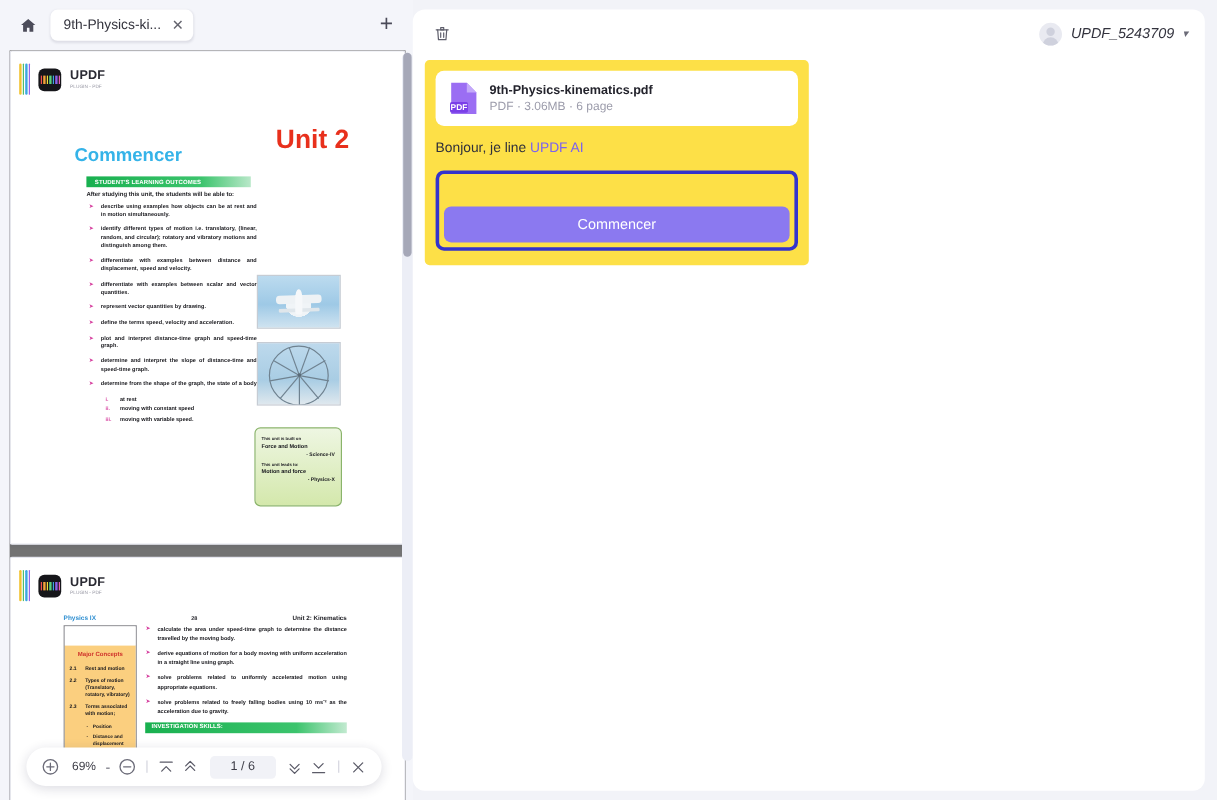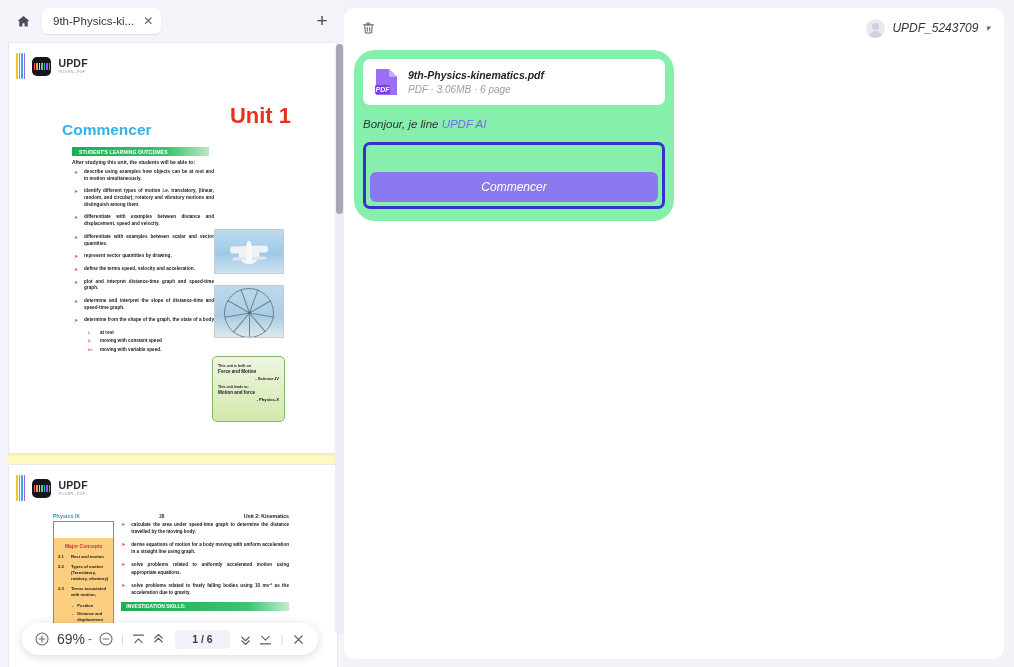--- a/index.html
+++ b/index.html
@@ -60,21 +60,21 @@
     font-size: 19px; color: #4a4a58; font-weight: 300;
     cursor: pointer;
   }
 
   
   .doc-scroll {
     position: relative;
     flex: 1 1 auto;
     margin: 0 6px 0 8px;
     overflow: hidden;
-    background: #fef9c3;
+    background: #737373;
   }
   .pdf-page {
     position: relative;
     background: #ffffff;
     border: 1px solid #e6e7ef;
     border-radius: 2px;
     box-shadow: 0 1px 3px rgba(25,25,60,.07);
     overflow: hidden;
   }
   .page1 { height: 412px; margin-bottom: 10px; }
@@ -236,32 +236,31 @@
     box-shadow: 0 2px 10px rgba(30,30,70,.16);
     display: flex; align-items: center;
     padding: 0 10px; gap: 0px;
   }
   .vb-ico {
     width: 20px; height: 20px;
     display: flex; align-items: center; justify-content: center;
     cursor: pointer; color: #5b5b68; flex: 0 0 auto;
   }
   .vb-zoom {
-    font-size: 14px; color: #3c3c46; margin: 0 5px;
+    font-size: 10px; color: #3c3c46; margin: 0 5px;
     min-width: 26px; text-align: center;
   }
   .vb-minus { font-size: 12px; color: #6c6c78; margin-right: 4px; cursor: pointer; }
   .vb-sep { color: #d2d3dd; font-size: 11px; margin: 0 5px; }
   .vb-page {
     background: #f1f2f7; border-radius: 4px;
     height: 19px; min-width: 55px;
     display: flex; align-items: center; justify-content: center;
     font-size: 10.5px; color: #3c3c46; margin: 16px 6px;
     cursor: pointer;
-    font-weight: bold;
   }
 
   
   .right-pane {
     position: relative;
     width: 670px; height: 667px;
     padding: 8px 10px 8px 0;
   }
   .ai-card {
     width: 660px; height: 651px;
@@ -298,24 +297,23 @@
     content:""; position:absolute; left:50%; top:12px; width:13px; height:9px;
     margin-left:-6.5px; border-radius:7px 7px 0 0; background:#cfd1dd;
   }
   .acct-name { font-size: 12px; color: #33333e; }
   .caret { font-size: 9px; color: #6b6b78; }
 
   
   .bubble {
     margin: 2px 0 0 10px;
     width: 320px;
-    background: #86efac;
-    border-radius: 21px;
+    background: #fde047;
+    border-radius: 4px;
     padding: 9px 9px 12px 9px;
-    font-style: italic;
   }
   .file-card {
     background: #ffffff; border-radius: 7px;
     height: 46px;
     display: flex; align-items: center; gap: 10px;
     padding: 0 12px;
   }
   .pdf-ico { width: 23px; height: 28px; position: relative; flex: 0 0 23px; }
   .file-name { font-size: 10.5px; font-weight: bold; color: #23232c; line-height: 1.3; }
   .file-meta { font-size: 10px; color: #9c9cab; margin-top: 2px; }
@@ -379,21 +377,21 @@
                 <i style="background:#8a63e8"></i>
               <i style="background:#e85fb4"></i>
             </div>
           </div>
           <div class="wm-text">
             <b>UPDF</b>
             <s>PLUGIN - PDF</s>
           </div>
         </div>
 
-        <div class="p1-unit">Unit 1</div>
+        <div class="p1-unit">Unit 2</div>
         <div class="p1-kin">Commencer</div>
         <div class="p1-slo">
           <span>STUDENT'S LEARNING OUTCOMES</span>
         </div>
         <div class="p1-after">After studying this unit, the students will be able to:</div>
 
         <div class="p1-list">
           <div class="p1-li">
               <span class="bt">➤</span>
               <span class="tx">describe using examples how objects can be at rest and in motion simultaneously.</span>

